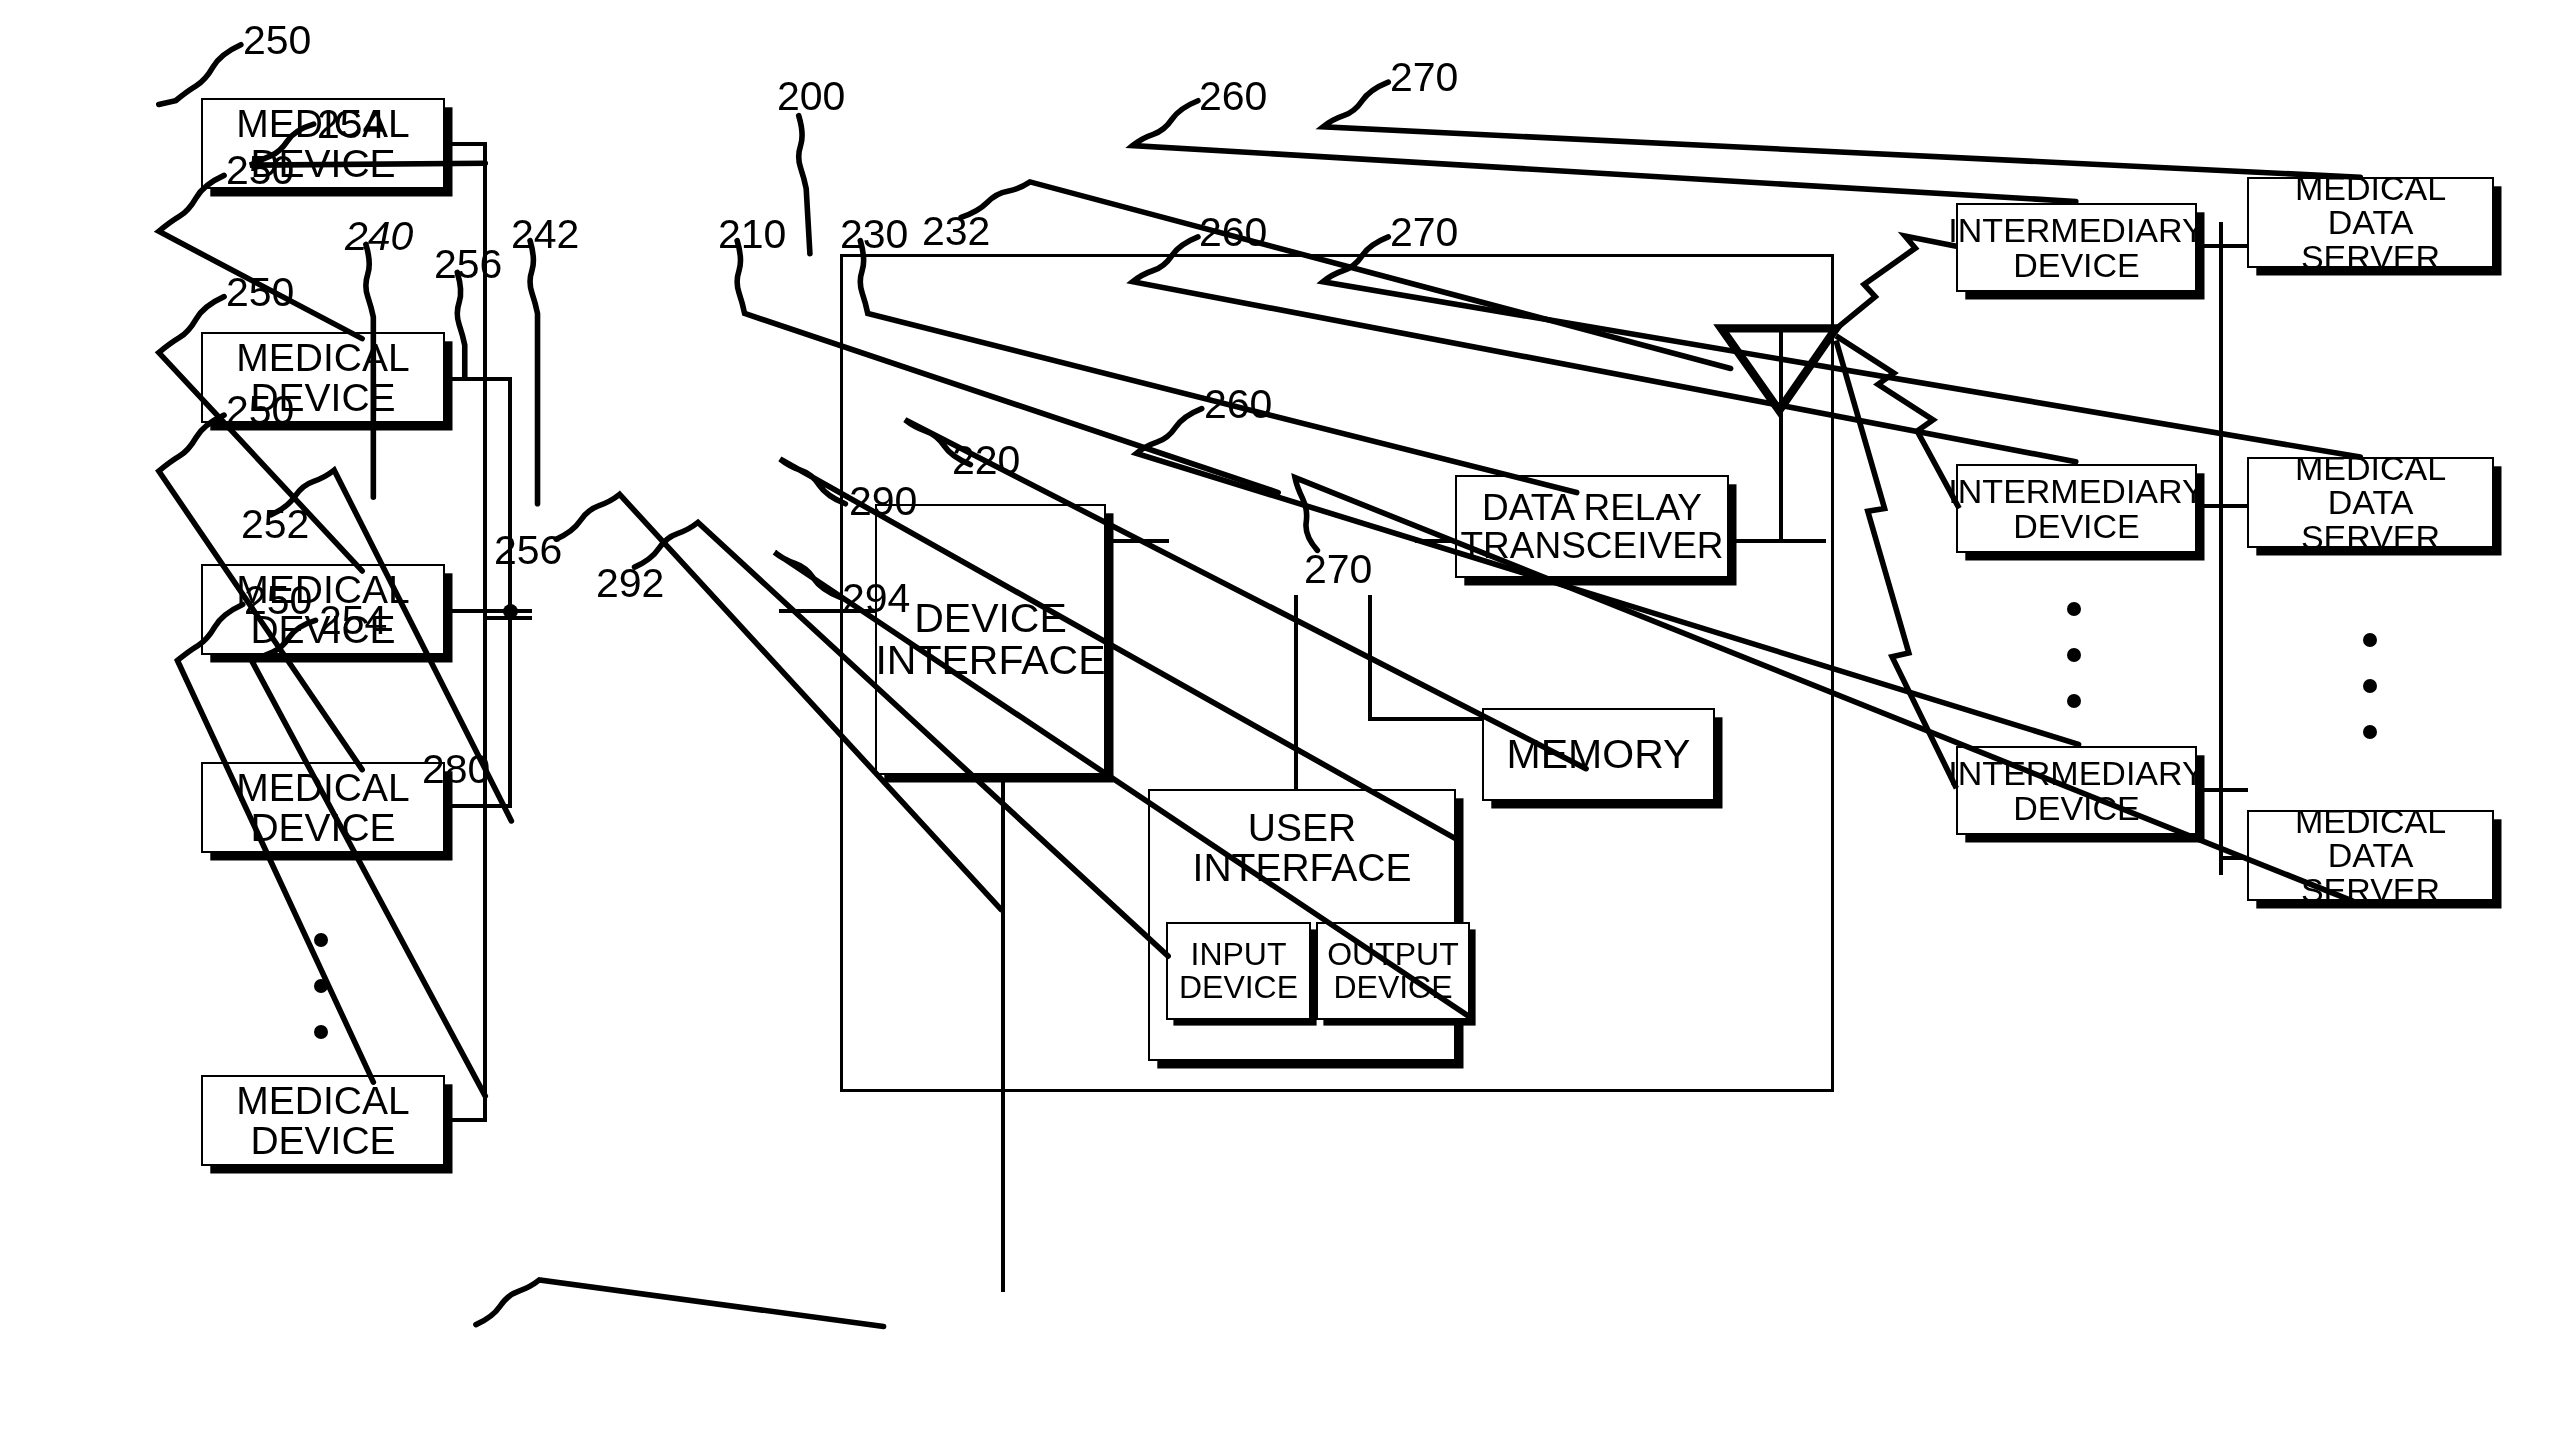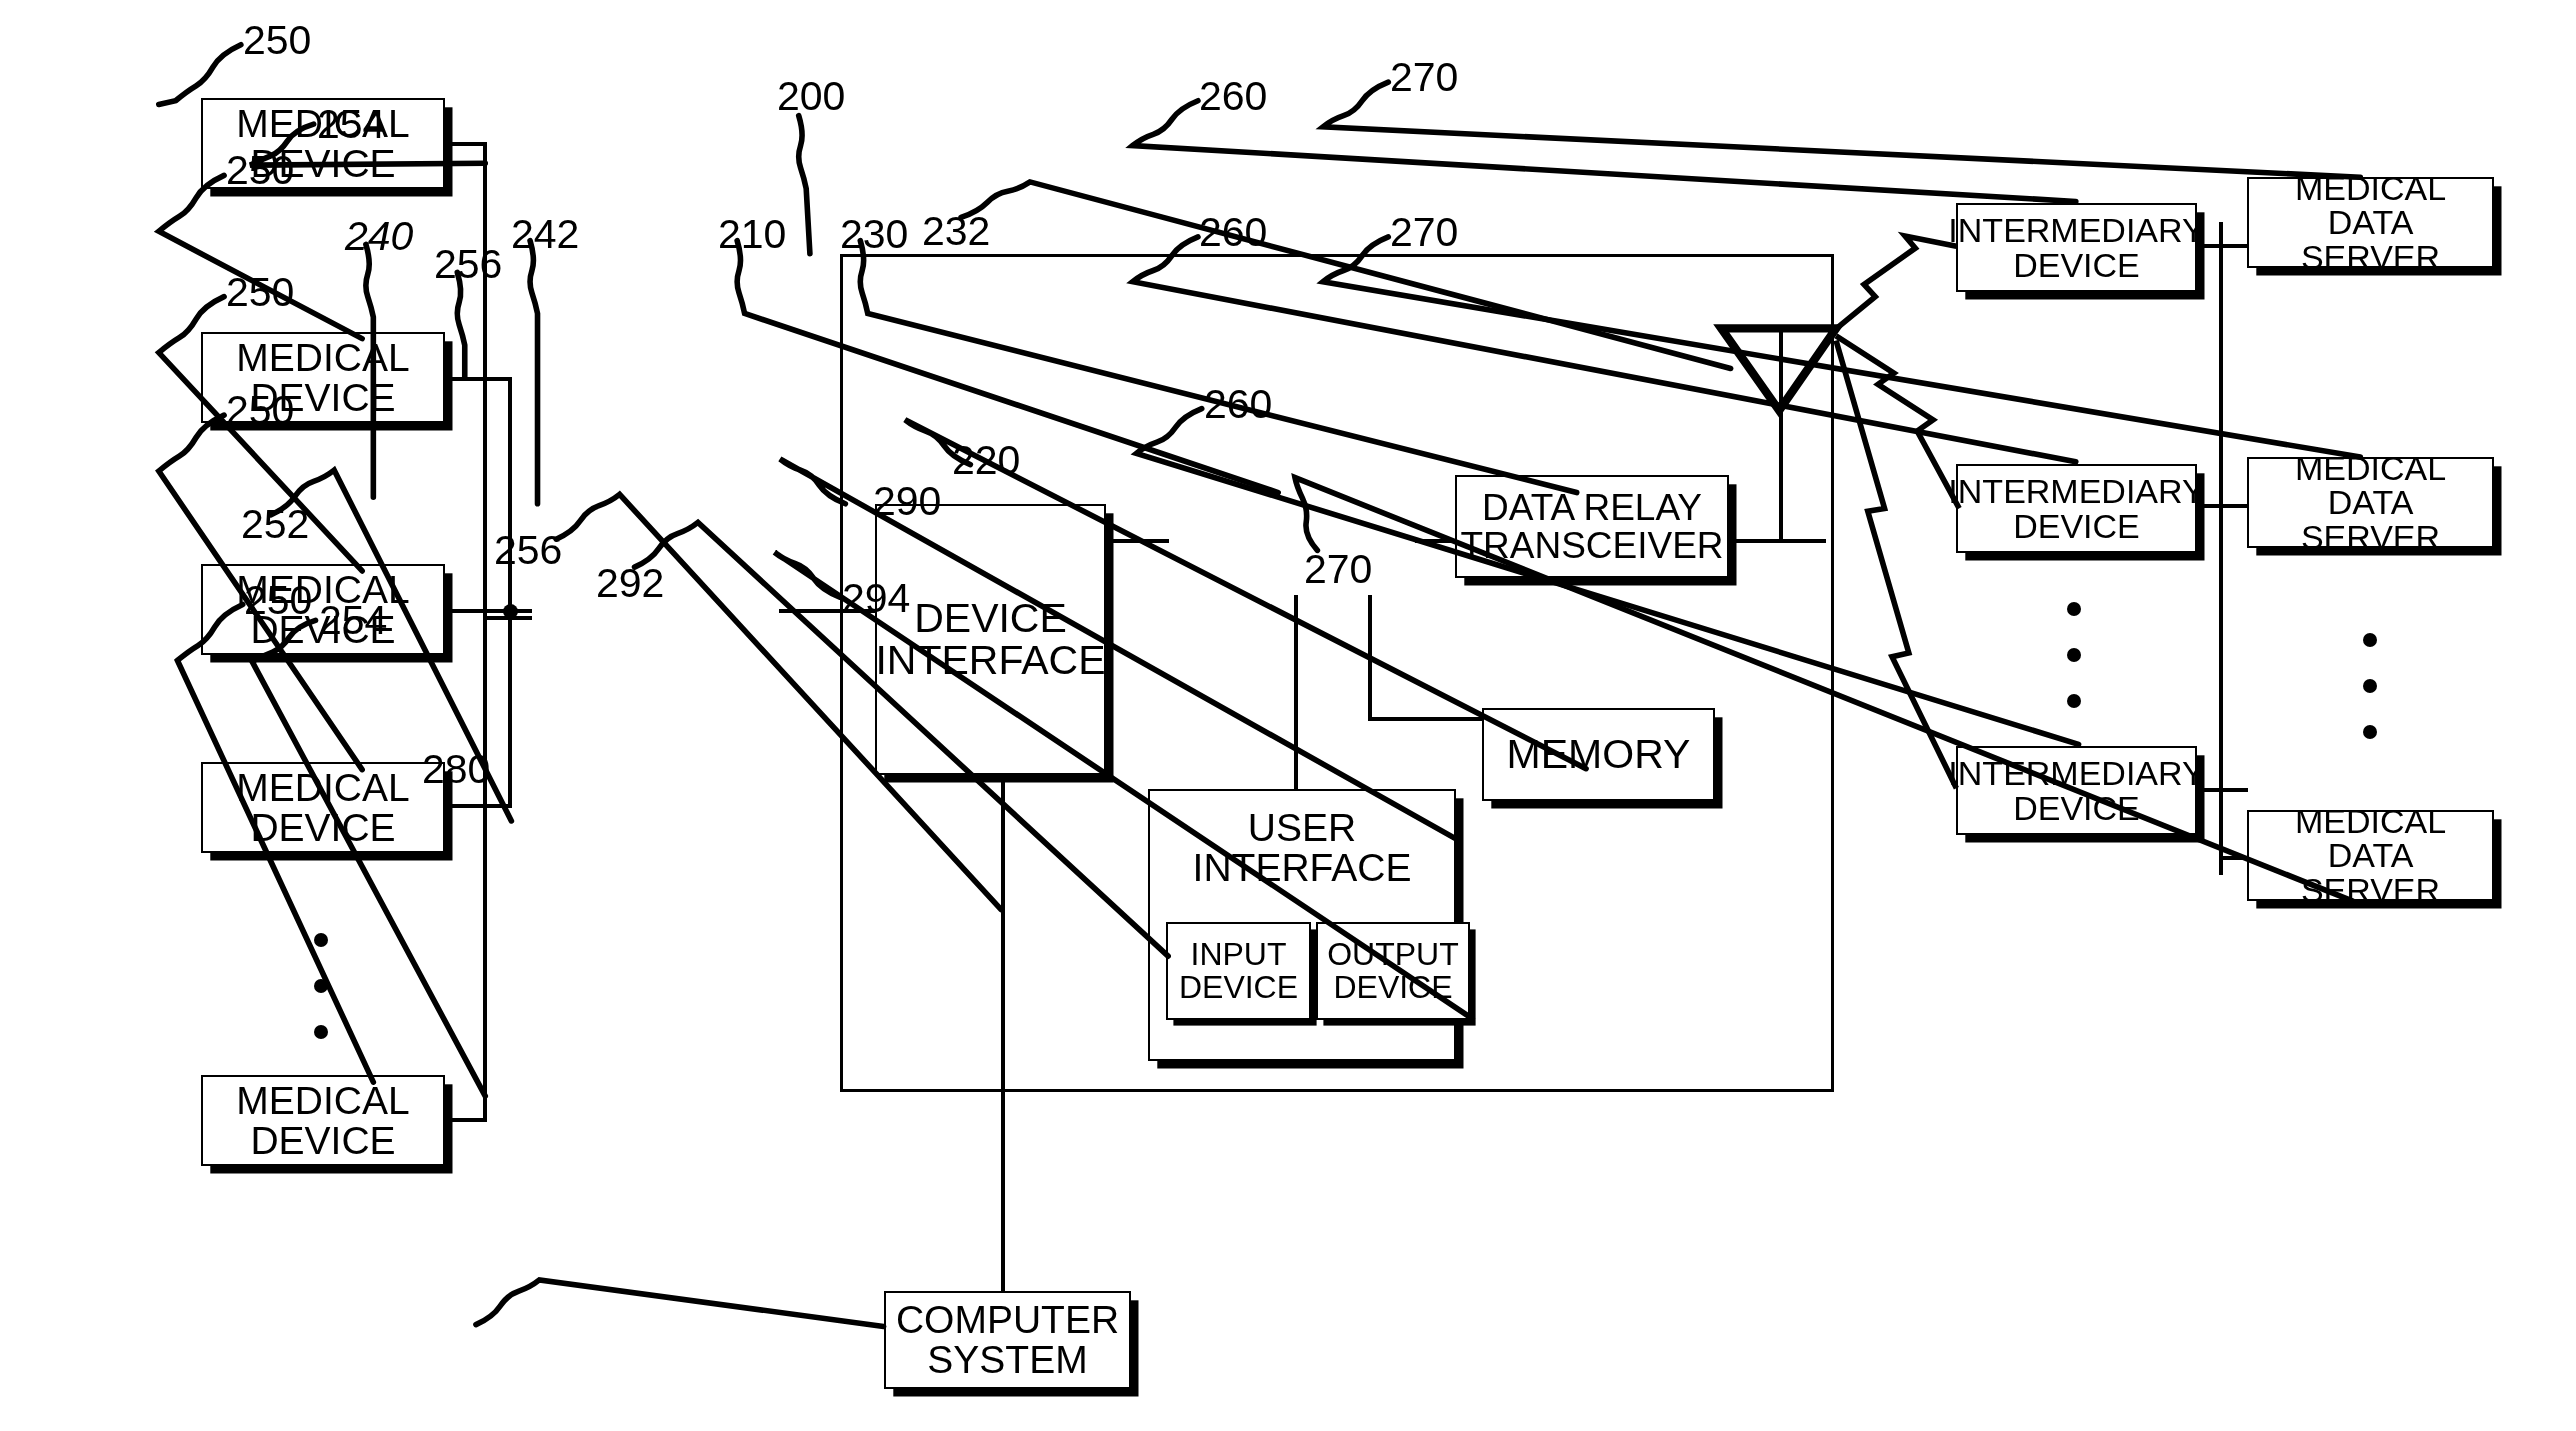--- a/index.html
+++ b/index.html
@@ -130,24 +130,20 @@
   </div>
   <div class="pbox" style="left:1166px;top:922px;width:145px;height:98px;font-size:32px;box-shadow:6.5px 6.5px 0 -0.9px #000;">
     <span class="txt">INPUT
 DEVICE</span>
   </div>
   <div class="pbox" style="left:1316px;top:922px;width:154px;height:98px;font-size:32px;box-shadow:6.5px 6.5px 0 -0.9px #000;">
     <span class="txt">OUTPUT
 DEVICE</span>
   </div>
 
-  <div class="pbox" style="left:884px;top:1291px;width:247px;height:98px;font-size:39px;">
-    <span class="txt">COMPUTER
-SYSTEM</span>
-  </div>
 
   <div class="pbox" style="left:1956px;top:203px;width:241px;height:89px;font-size:34px;">
     <span class="txt">INTERMEDIARY
 DEVICE</span>
   </div>
   <div class="pbox" style="left:1956px;top:464px;width:241px;height:89px;font-size:34px;">
     <span class="txt">INTERMEDIARY
 DEVICE</span>
   </div>
   <div class="pbox" style="left:1956px;top:746px;width:241px;height:89px;font-size:34px;">
@@ -265,21 +261,21 @@
       <div class="ref" style="left: 434px; top: 241px;">256</div>
       <div class="ref" style="left: 511px; top: 211px;">242</div>
       <div class="ref" style="left: 718px; top: 211px;">210</div>
       <div class="ref" style="left: 840px; top: 211px;">230</div>
       <div class="ref" style="left: 777px; top: 73px;">200</div>
       <div class="ref" style="left: 922px; top: 208px;">232</div>
       <div class="ref" style="left: 226px; top: 269px;">250</div>
       <div class="ref" style="left: 226px; top: 387px;">250</div>
       <div class="ref" style="left: 241px; top: 501px;">252</div>
       <div class="ref" style="left: 952px; top: 437px;">220</div>
-      <div class="ref" style="left: 849px; top: 478px; margin-left: 24px;">290</div>
+      <div class="ref" style="left: 849px; top: 478px;">290</div>
       <div class="ref" style="left: 494px; top: 527px;">256</div>
       <div class="ref" style="left: 596px; top: 560px;">292</div>
       <div class="ref" style="left: 842px; top: 575px;">294</div>
       <div class="ref" style="left: 244px; top: 577px;">250</div>
       <div class="ref" style="left: 319px; top: 597px;">254</div>
       <div class="ref" style="left: 422px; top: 746px;">280</div>
       <div class="ref" style="left: 1199px; top: 73px;">260</div>
       <div class="ref" style="left: 1390px; top: 54px;">270</div>
       <div class="ref" style="left: 1199px; top: 209px;">260</div>
       <div class="ref" style="left: 1390px; top: 209px;">270</div>

